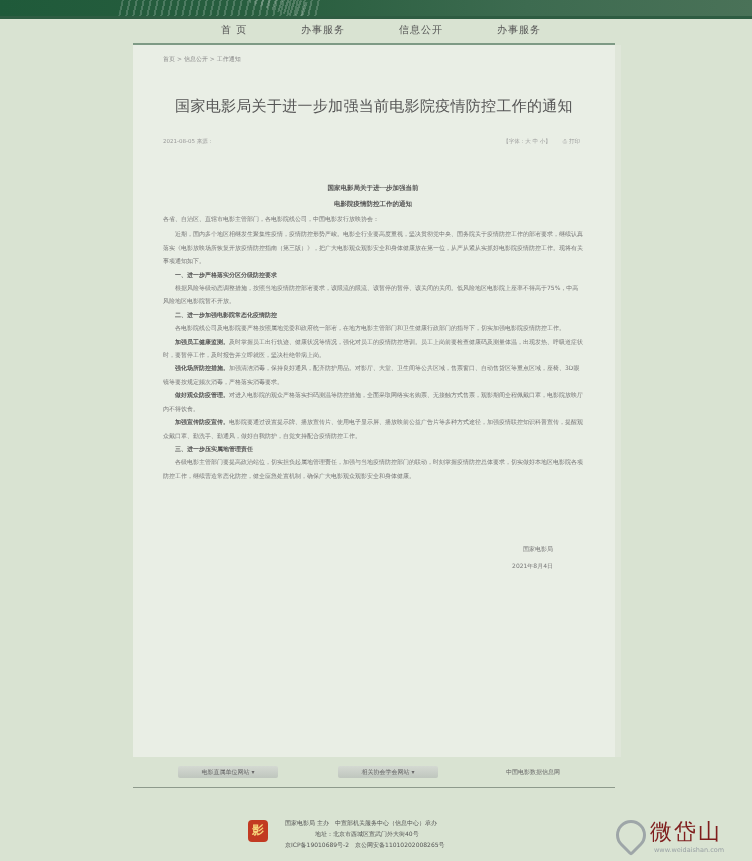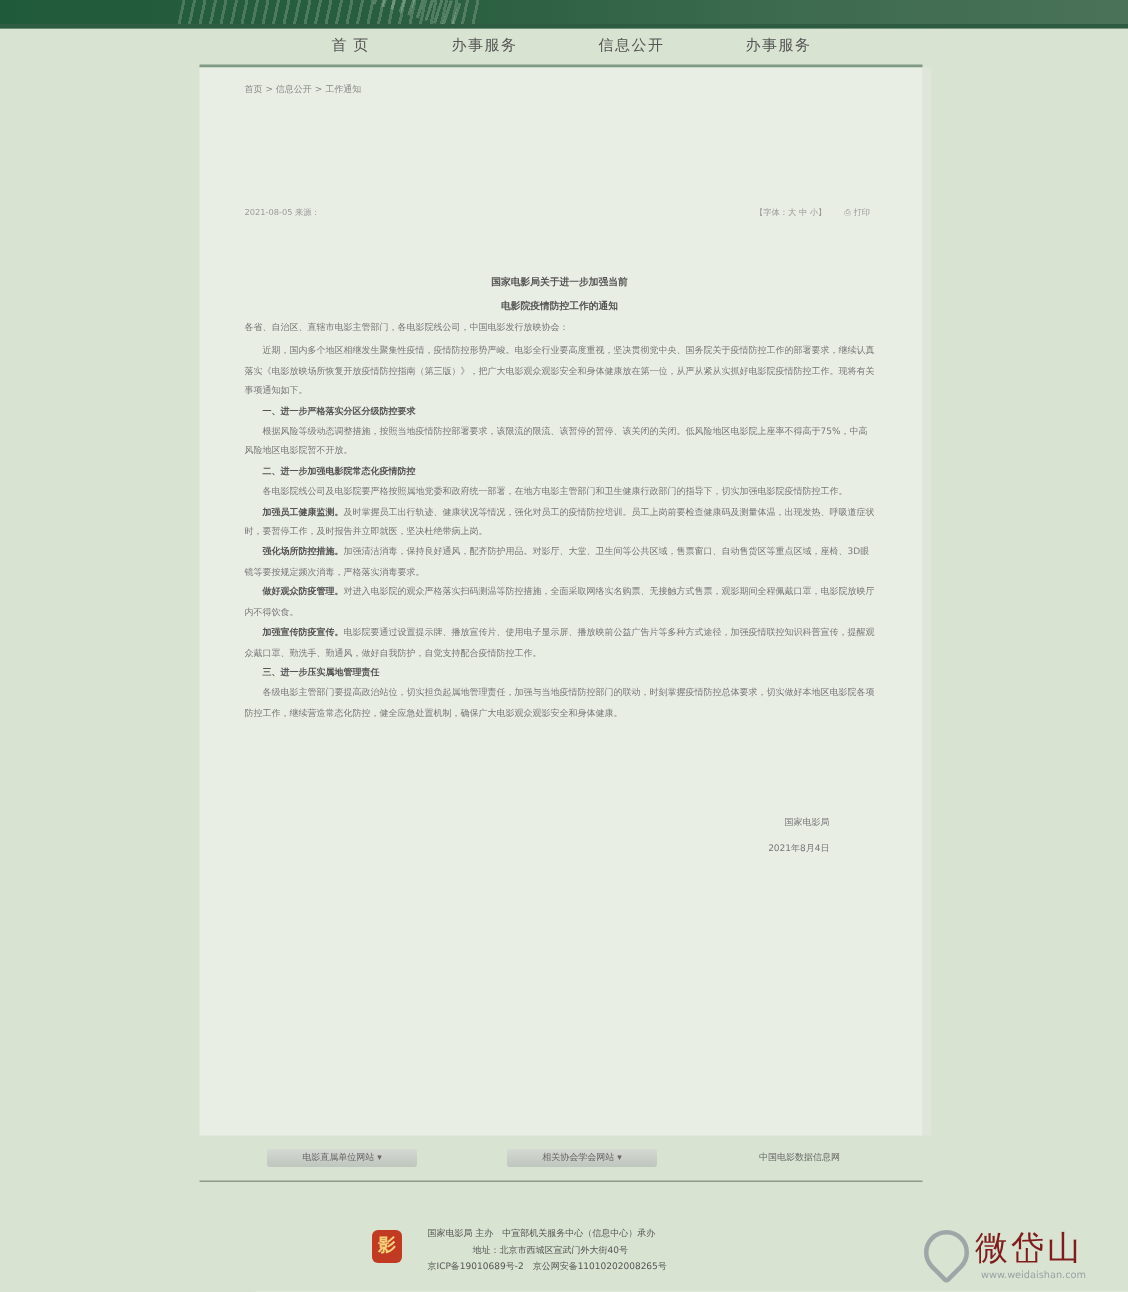--- a/index.html
+++ b/index.html
@@ -24,21 +24,21 @@
     position:absolute; left:250px; top:-6px; width:60px; height:18px;
     background:repeating-linear-gradient(90deg, rgba(255,255,255,0.2) 0 2px, transparent 2px 6px);
     transform:rotate(18deg);
   }
   .banner .bar {
     position:absolute; left:0; top:16px; width:752px; height:3px; background:#2e5c42;
   }
   .nav {
     position:absolute; left:133px; top:19px; width:482px; height:24px;
     border-bottom:2px solid #7e9a85;
-    display:flex; align-items:center;font-family:Liberation Serif, serif;
+    display:flex; align-items:center;
   }
   .nav-item {
     position:absolute; top:4px; font-size:10px; color:#555; letter-spacing:1px; cursor:pointer;
   }
   .panel {
     position:absolute; left:133px; top:45px; width:482px; height:712px;
     background:#e9eee5;
   }
   .panel-shadow {
     position:absolute; left:615px; top:45px; width:6px; height:712px;
@@ -114,20 +114,21 @@
 
 <div class="panel">
   <div class="crumb">
     <span>首页</span>
     <span>&gt;</span>
     <span>信息公开</span>
     <span>&gt;</span>
     <span>工作通知</span>
   </div>
 
+  <div class="title">国家电影局关于进一步加强当前电影院疫情防控工作的通知</div>
 
   <div class="meta-left">2021-08-05 来源：</div>
   <div class="meta-right">
     <span>【字体：大 中 小】</span>
     <span><span>⎙ </span><span>打印</span></span>
   </div>
 
   <div class="doc">
     <div class="center doc-title">国家电影局关于进一步加强当前</div>
     <div class="center doc-title">电影院疫情防控工作的通知</div>

